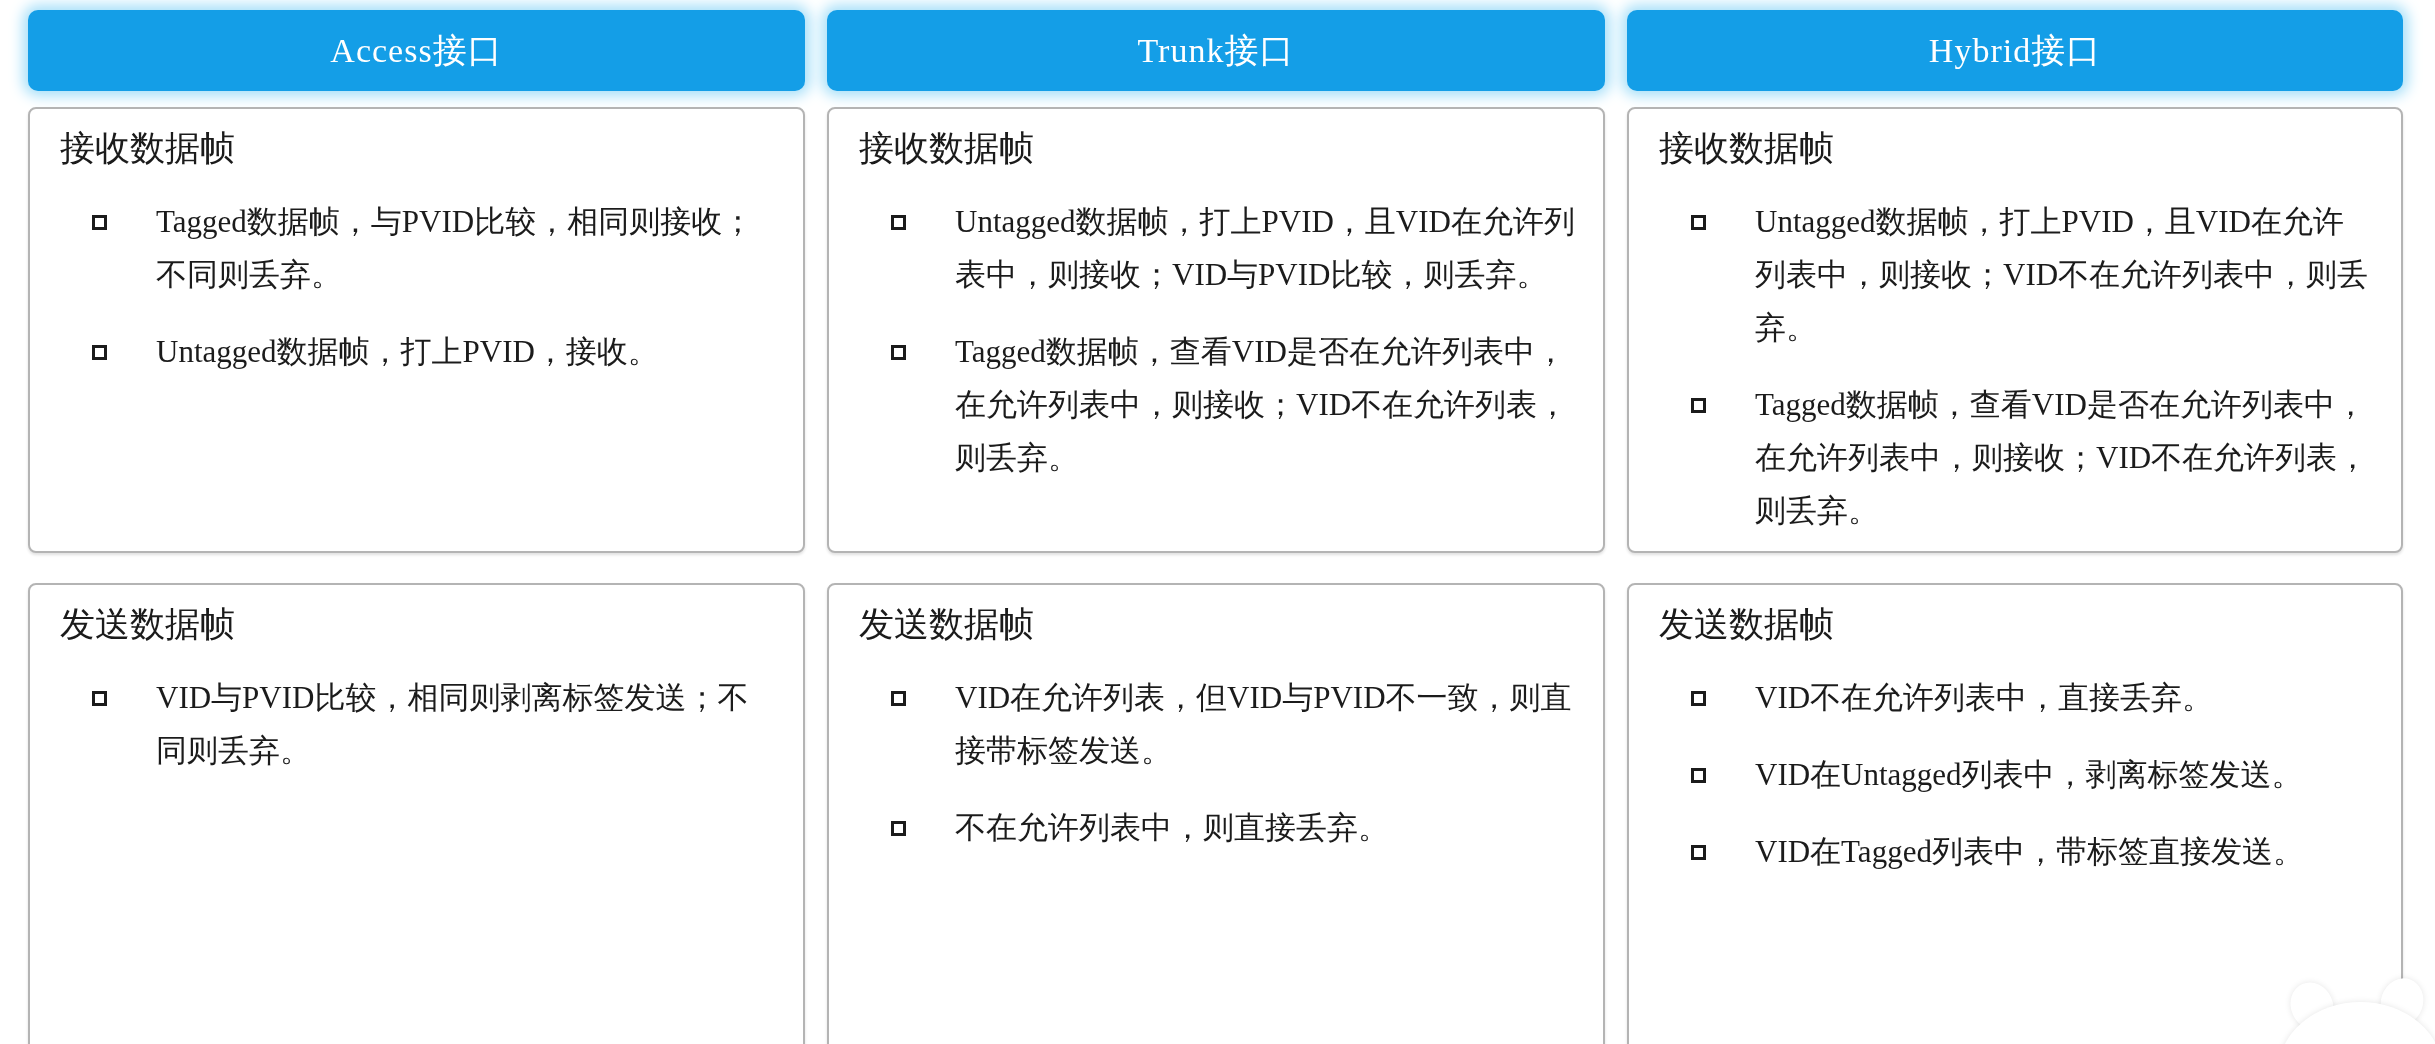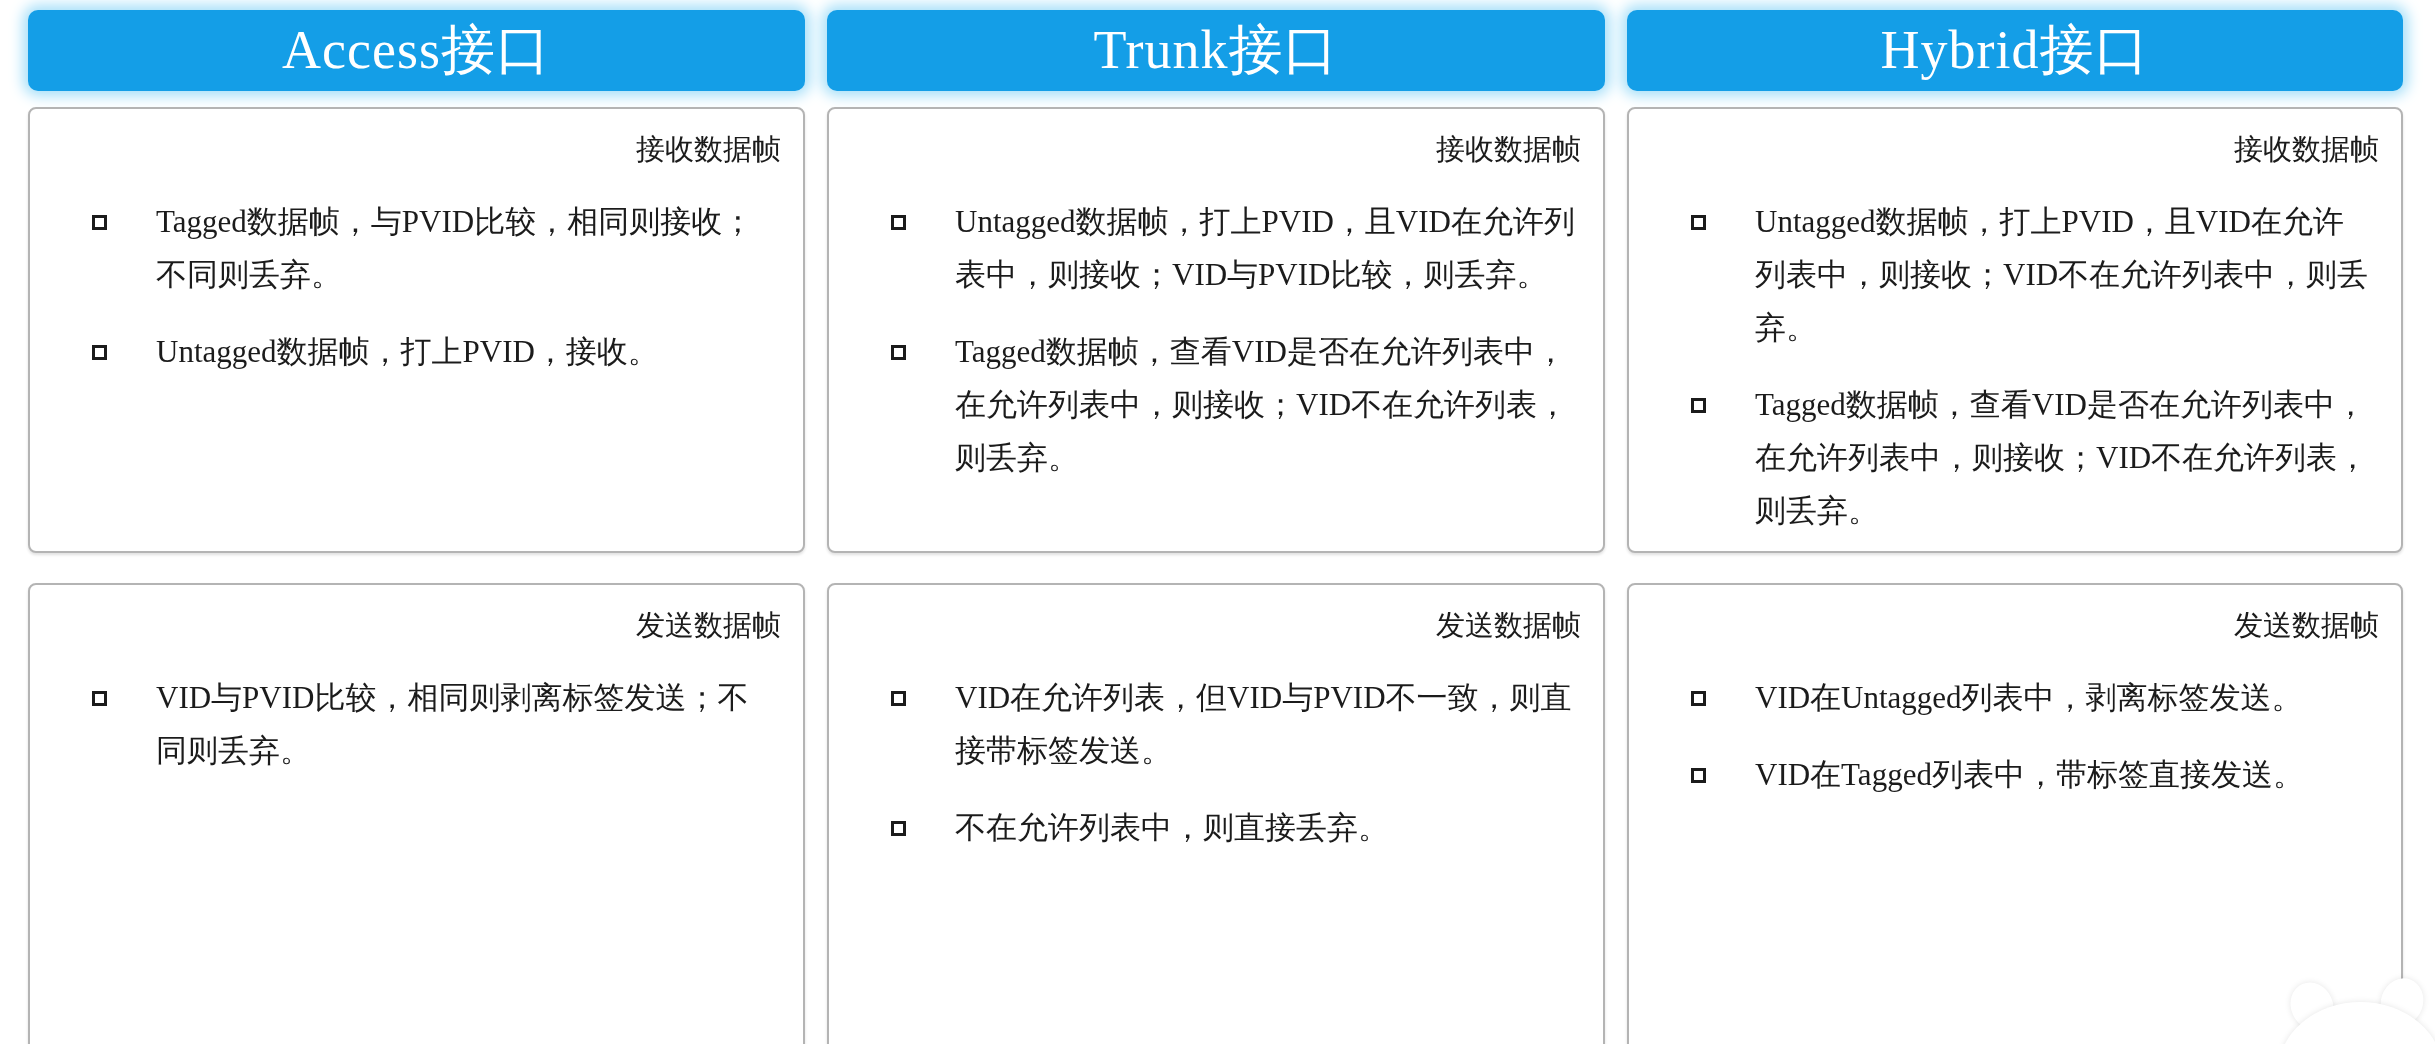--- a/index.html
+++ b/index.html
@@ -30,44 +30,43 @@
   }
   .col-header {
     height: 81px;
     border-radius: 10px;
     background: #149ee7;
     box-shadow: 0 0 14px 5px #a5dff9;
     display: flex;
     align-items: center;
     justify-content: center;
     color: #ffffff;
-    font-size: 54px;
+    font-size: 34px;
     letter-spacing: 1px;
   }
   .panel {
     background: #ffffff;
     border: 2px solid #b4b4b4;
     border-radius: 8px;
     box-shadow: 0 2px 3px rgba(0,0,0,0.12);
     padding: 16px 22px 10px 22px;
     box-sizing: border-box;
   }
   .panel.receive {
     margin-top: 16px;
     height: 446px;
   }
   .panel.send {
     margin-top: 30px;
     height: 590px;
   }
   .panel-title {
-    font-size: 29px;
+    font-size: 35px;
     line-height: 44px;
-    margin: 2px 0 24px 14px;
-    text-align: right;
+    margin: 2px 0 24px 8px;
   }
   .bullets {
     list-style: none;
     margin: 0;
     padding: 0;
   }
   .bullets li {
     position: relative;
     padding-left: 104px;
     padding-right: 6px;
@@ -154,20 +153,21 @@
     <div class="panel receive">
       <div class="panel-title">接收数据帧</div>
       <ul class="bullets">
         <li><span class="sq"></span><span>Untagged数据帧，打上PVID，且VID在允许列表中，则接收；VID不在允许列表中，则丢弃。</span></li>
         <li><span class="sq"></span><span>Tagged数据帧，查看VID是否在允许列表中，在允许列表中，则接收；VID不在允许列表，则丢弃。</span></li>
       </ul>
     </div>
     <div class="panel send">
       <div class="panel-title">发送数据帧</div>
       <ul class="bullets">
+        <li><span class="sq"></span><span>VID不在允许列表中，直接丢弃。</span></li>
         <li><span class="sq"></span><span>VID在Untagged列表中，剥离标签发送。</span></li>
         <li><span class="sq"></span><span>VID在Tagged列表中，带标签直接发送。</span></li>
       </ul>
     </div>
   </div>
 
 </div>
 
 <div class="watermark">
   <div class="blob ear-left"></div>

